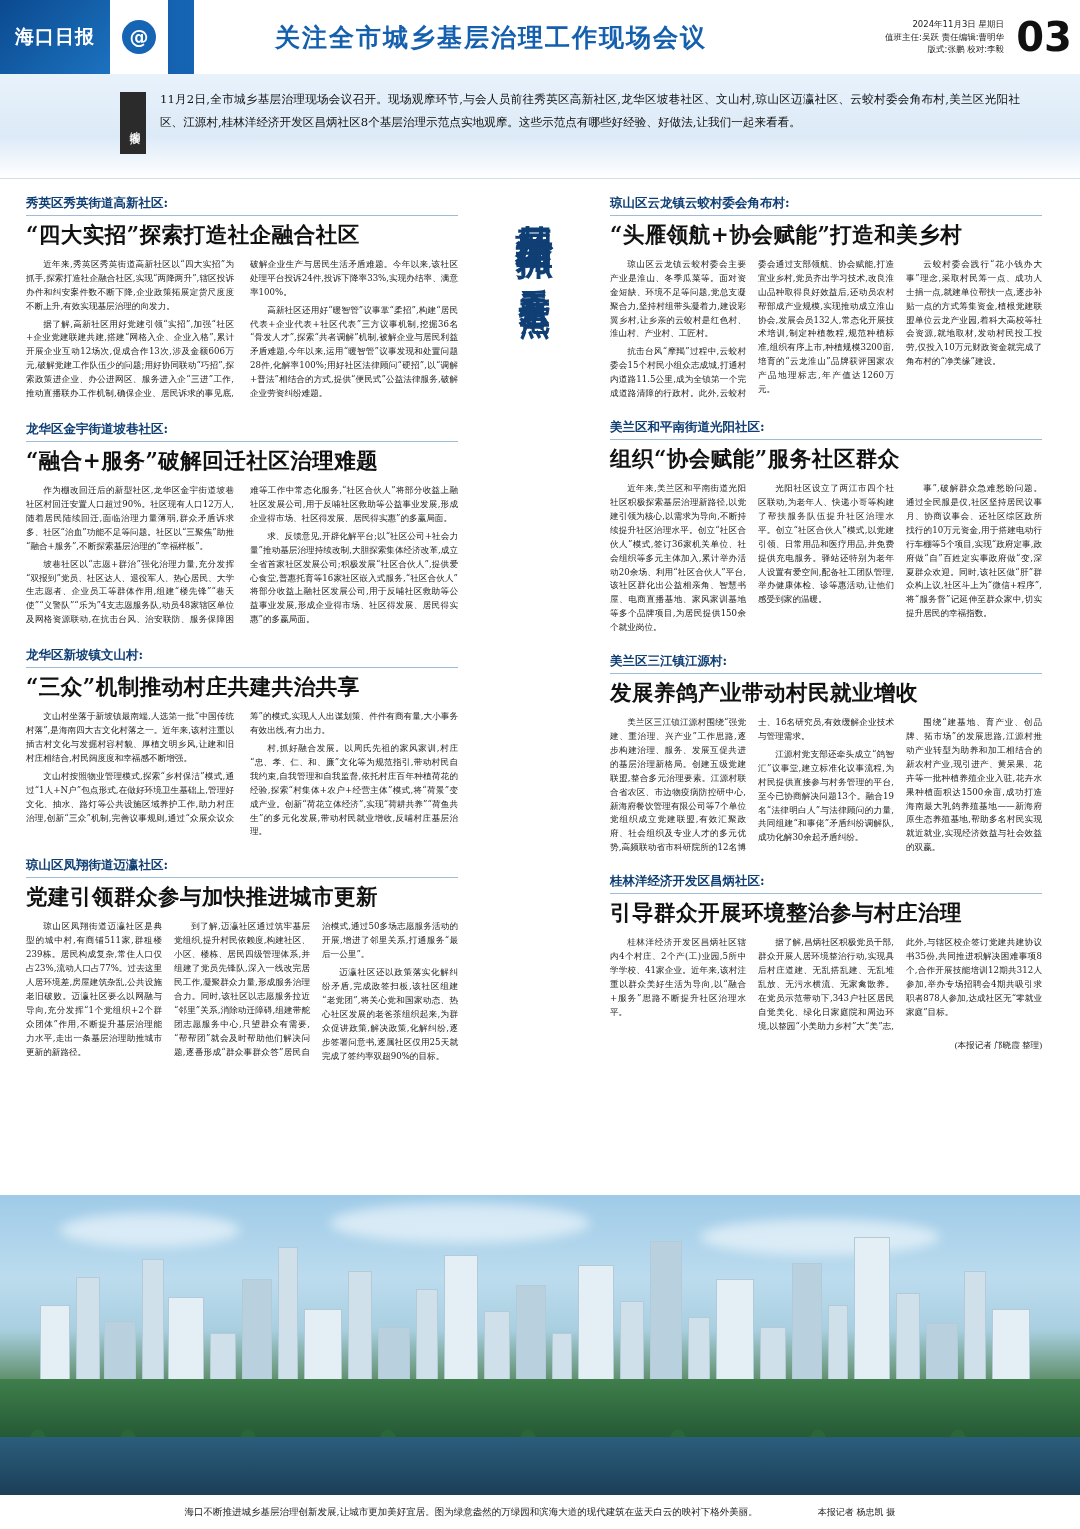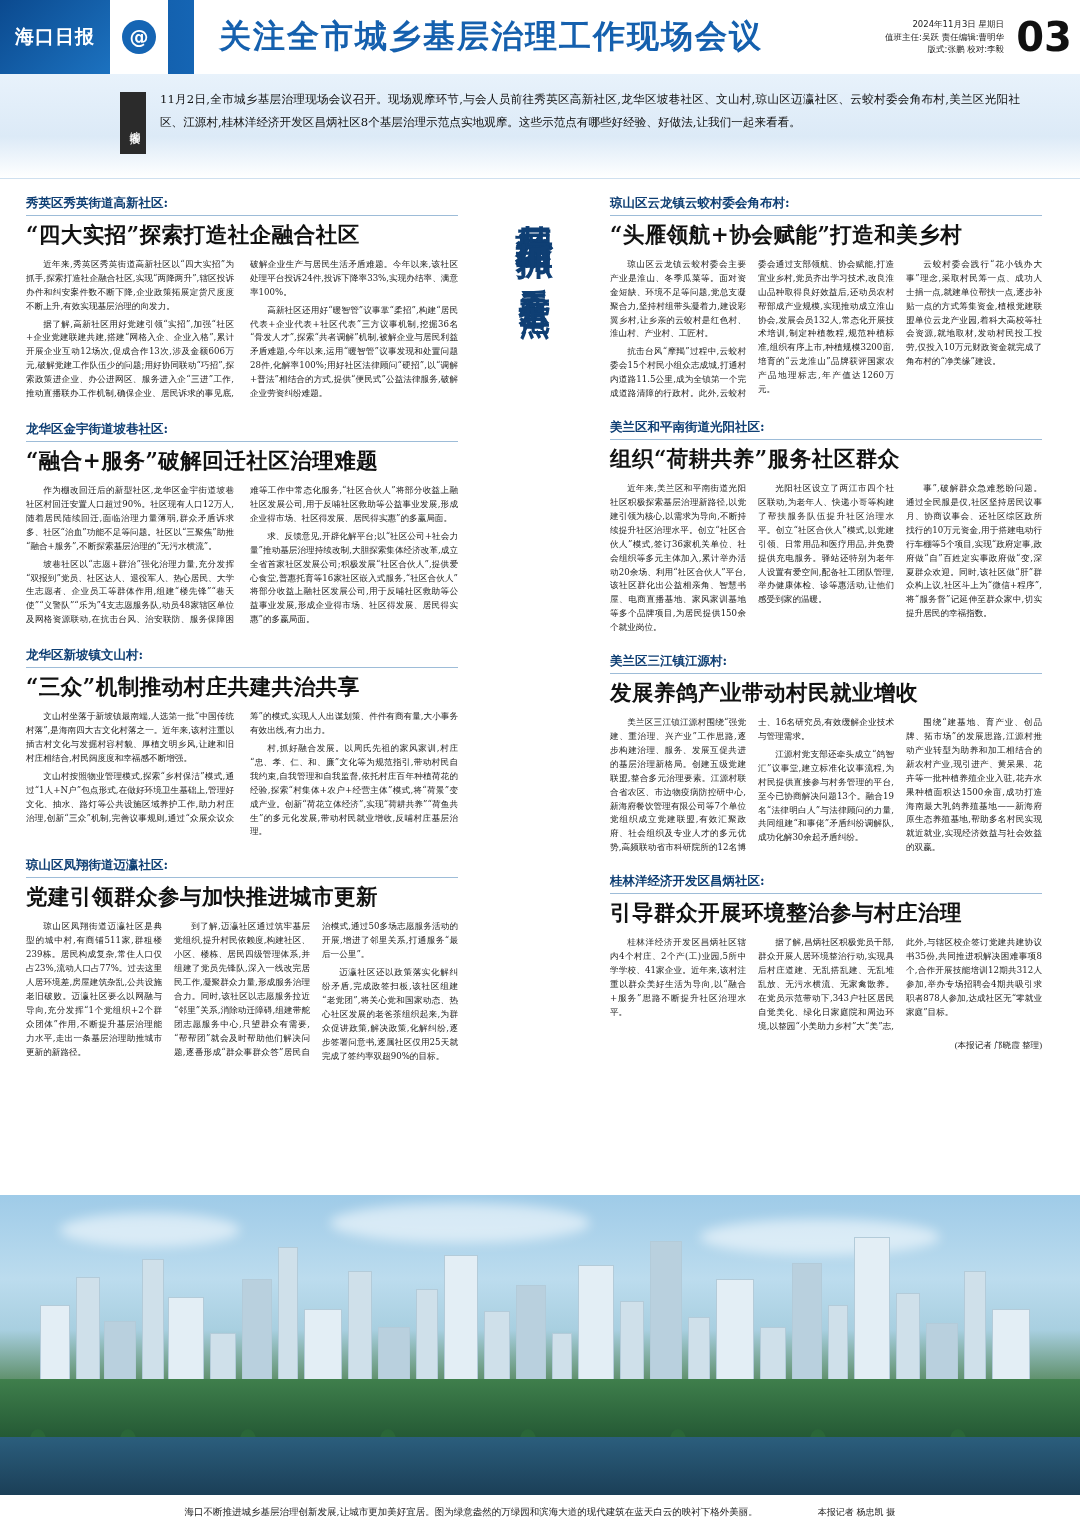--- a/index.html
+++ b/index.html
@@ -32,21 +32,21 @@
     display:flex;align-items:center;justify-content:center;
   }
   .mh-at .circle{
     width:34px;height:34px;border-radius:50%;
     background:#1565b4;color:#fff;font-size:19px;
     display:flex;align-items:center;justify-content:center;
     font-weight:bold;
   }
   .mh-title{
     flex:1;text-align:center;
-    color:#1560ae;font-size:32px;font-weight:bold;letter-spacing:2px;
+    color:#1560ae;font-size:25px;font-weight:bold;letter-spacing:2px;
     font-family:"DejaVu Serif","Liberation Serif",serif;
   }
   .mh-meta{
     width:190px;font-size:8.5px;line-height:1.5;color:#222;text-align:right;
     padding-right:4px;
   }
   .mh-pageno{
     width:72px;text-align:center;font-size:40px;font-weight:bold;color:#111;
     font-family:"DejaVu Sans","Liberation Sans",sans-serif;
   }
@@ -176,21 +176,21 @@
           <p>近年来,秀英区秀英街道高新社区以“四大实招”为抓手,探索打造社企融合社区,实现“两降两升”,辖区投诉办件和纠安案件数不断下降,企业政策拓展定货尺度度不断上升,有效实现基层治理的向发力。</p>
           <p>据了解,高新社区用好党建引领“实招”,加强“社区+企业党建联建共建,搭建“网格入企、企业入格”,累计开展企业互动12场次,促成合作13次,涉及金额606万元,破解党建工作队伍少的问题;用好协同联动“巧招”,探索政策进企业、办公进网区、服务进入企“三进”工作,推动直播联办工作机制,确保企业、居民诉求的事见底,破解企业生产与居民生活矛盾难题。今年以来,该社区处理平台投诉24件,投诉下降率33%,实现办结率、满意率100%。</p>
           <p>高新社区还用好“暖智管”议事掌“柔招”,构建“居民代表+企业代表+社区代表”三方议事机制,挖掘36名“骨发人才”,探索“共者调解”机制,被解企业与居民利益矛盾难题,今年以来,运用“暖智管”议事发现和处置问题28件,化解率100%;用好社区法律顾问“硬招”,以“调解+普法”相结合的方式,提供“便民式”公益法律服务,破解企业劳资纠纷难题。</p>
         </div>
       </div>
 
       <div class="article">
         <div class="kicker">龙华区金宇街道坡巷社区:</div>
         <div class="headline">“融合+服务”破解回迁社区治理难题</div>
         <div class="body-text cols2">
-          <p>作为棚改回迁后的新型社区,龙华区金宇街道坡巷社区村回迁安置人口超过90%。社区现有人口12万人,随着居民陆续回迁,面临治理力量薄弱,群众矛盾诉求多、社区“治血”功能不足等问题。社区以“三聚焦”助推“融合+服务”,不断探索基层治理的“无污水横流”。</p>
+          <p>作为棚改回迁后的新型社区,龙华区金宇街道坡巷社区村回迁安置人口超过90%。社区现有人口12万人,随着居民陆续回迁,面临治理力量薄弱,群众矛盾诉求多、社区“治血”功能不足等问题。社区以“三聚焦”助推“融合+服务”,不断探索基层治理的“幸福样板”。</p>
           <p>坡巷社区以“志愿+群治”强化治理力量,充分发挥“双报到”党员、社区达人、退役军人、热心居民、大学生志愿者、企业员工等群体作用,组建“楼先锋”“巷天使”“义警队”“乐为”4支志愿服务队,动员48家辖区单位及网格资源联动,在抗击台风、治安联防、服务保障困难等工作中常态化服务,“社区合伙人”将部分收益上融社区发展公司,用于反哺社区救助等公益事业发展,形成企业得市场、社区得发展、居民得实惠”的多赢局面。</p>
           <p>求、反馈意见,开辟化解平台;以“社区公司+社会力量”推动基层治理持续改制,大胆探索集体经济改革,成立全省首家社区发展公司;积极发展“社区合伙人”,提供爱心食堂,普惠托育等16家社区嵌入式服务,“社区合伙人”将部分收益上融社区发展公司,用于反哺社区救助等公益事业发展,形成企业得市场、社区得发展、居民得实惠”的多赢局面。</p>
         </div>
       </div>
 
       <div class="article">
         <div class="kicker">龙华区新坡镇文山村:</div>
         <div class="headline">“三众”机制推动村庄共建共治共享</div>
         <div class="body-text cols2">
           <p>文山村坐落于新坡镇最南端,人选第一批“中国传统村落”,是海南四大古文化村落之一。近年来,该村注重以插古村文化与发掘村容村貌、厚植文明乡风,让建和旧村庄相结合,村民阔度度和幸福感不断增强。</p>
@@ -225,21 +225,21 @@
         <div class="headline">“头雁领航+协会赋能”打造和美乡村</div>
         <div class="body-text cols3">
           <p>琼山区云龙镇云蛟村委会主要产业是淮山、冬季瓜菜等。面对资金短缺、环境不足等问题,党总支凝聚合力,坚持村组带头凝着力,建设彩翼乡村,让乡亲的云蛟村是红色村、淮山村、产业村、工匠村。</p>
           <p>抗击台风“摩羯”过程中,云蛟村委会15个村民小组众志成城,打通村内道路11.5公里,成为全镇第一个完成道路清障的行政村。此外,云蛟村委会通过支部领航、协会赋能,打造宜业乡村,党员齐出学习技术,改良淮山品种取得良好效益后,还动员农村帮部成产业规模,实现推动成立淮山协会,发展会员132人,常态化开展技术培训,制定种植教程,规范种植标准,组织有序上市,种植规模3200亩,培育的“云龙淮山”品牌获评国家农产品地理标志,年产值达1260万元。</p>
           <p>云蛟村委会践行“花小钱办大事”理念,采取村民筹一点、成功人士捐一点,就建单位帮扶一点,逐步补贴一点的方式筹集资金,植根党建联盟单位云龙产业园,着科大高校等社会资源,就地取材,发动村民投工投劳,仅投入10万元财政资金就完成了角布村的“净美缘”建设。</p>
         </div>
       </div>
 
       <div class="article">
         <div class="kicker">美兰区和平南街道光阳社区:</div>
-        <div class="headline">组织“荷耕共养”服务社区群众</div>
+        <div class="headline">组织“协会赋能”服务社区群众</div>
         <div class="body-text cols3">
           <p>近年来,美兰区和平南街道光阳社区积极探索基层治理新路径,以党建引领为核心,以需求为导向,不断持续提升社区治理水平。创立“社区合伙人”模式,签订36家机关单位、社会组织等多元主体加入,累计举办活动20余场、利用“社区合伙人”平台,该社区群化出公益相亲角、智慧书屋、电商直播基地、家风家训基地等多个品牌项目,为居民提供150余个就业岗位。</p>
           <p>光阳社区设立了两江市四个社区联动,为老年人、快递小哥等构建了帮扶服务队伍提升社区治理水平。创立“社区合伙人”模式,以党建引领、日常用品和医疗用品,并免费提供充电服务。驿站还特别为老年人设置有爱空间,配备社工团队管理,举办健康体检、诊等惠活动,让他们感受到家的温暖。</p>
           <p>事”,破解群众急难愁盼问题。通过全民服是仅,社区坚持居民议事月、协商议事会、还社区综区政所找行的10万元资金,用于搭建电动行行车棚等5个项目,实现“政府定事,政府做“自”百姓定实事政府做“变,深夏群众欢迎。同时,该社区做“肝”群众构上议,社区斗上为“微信+程序”,将“服务督”记延伸至群众家中,切实提升居民的幸福指数。</p>
         </div>
       </div>
 
       <div class="article">
         <div class="kicker">美兰区三江镇江源村:</div>
         <div class="headline">发展养鸽产业带动村民就业增收</div>

